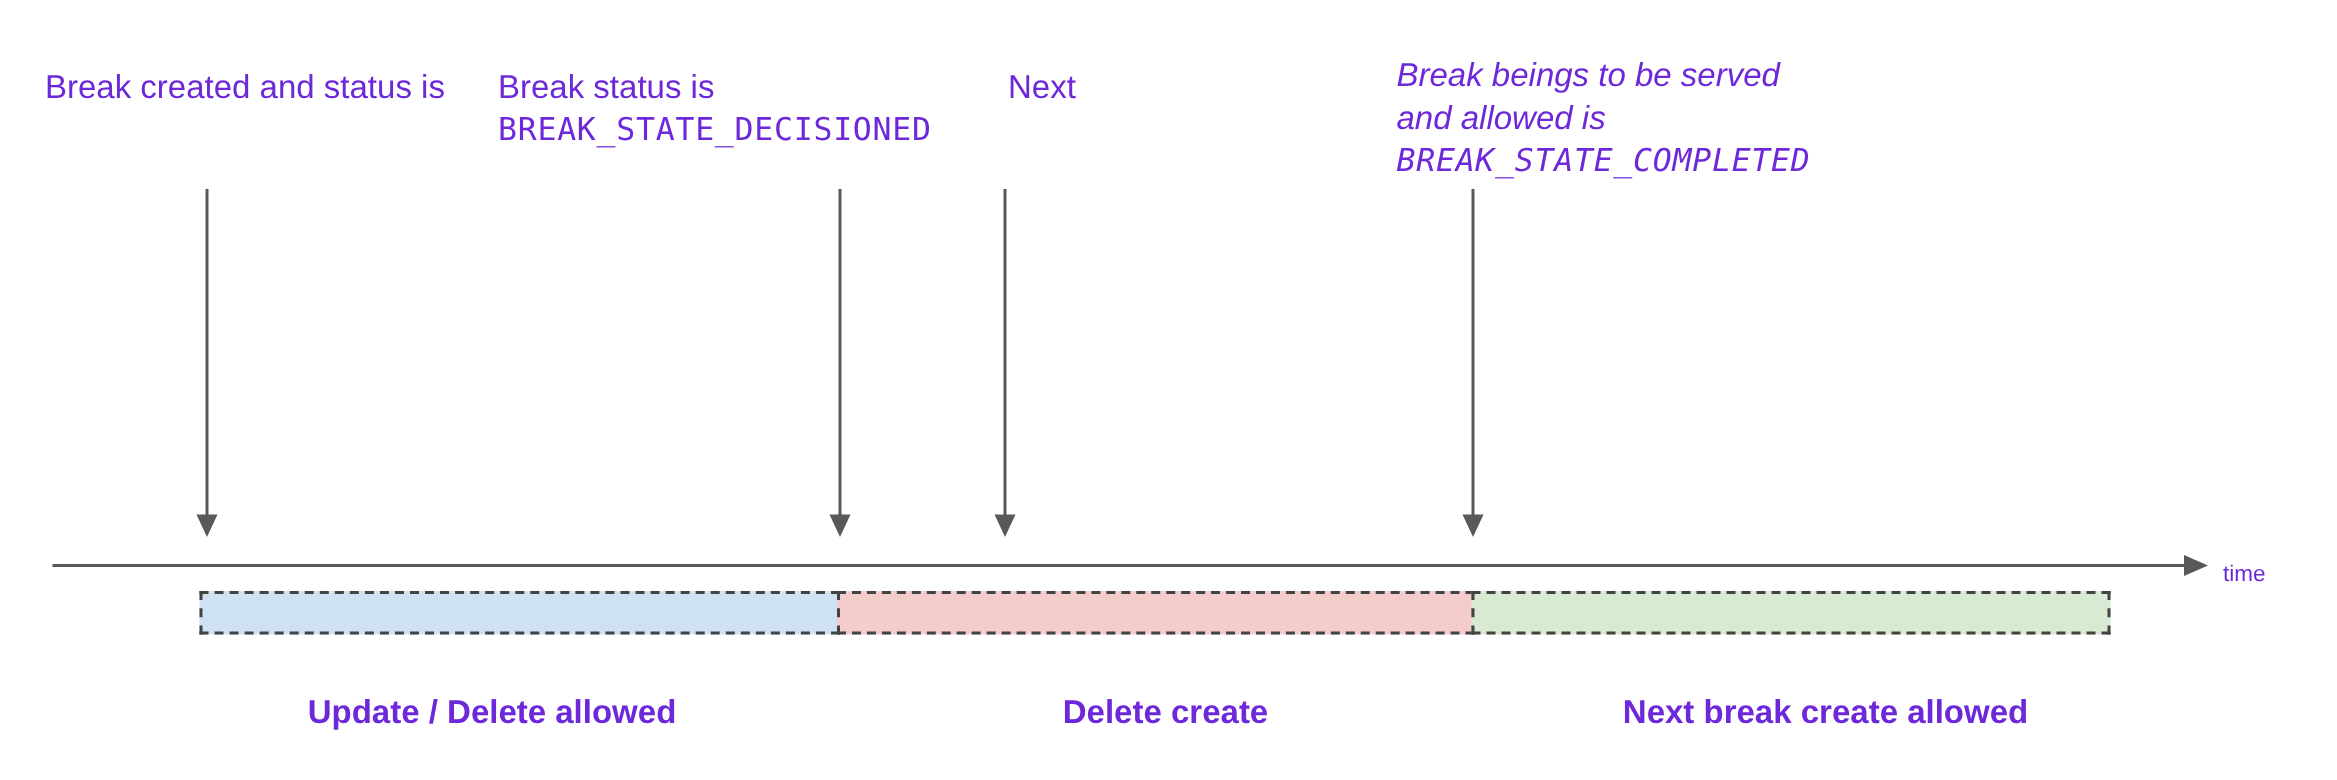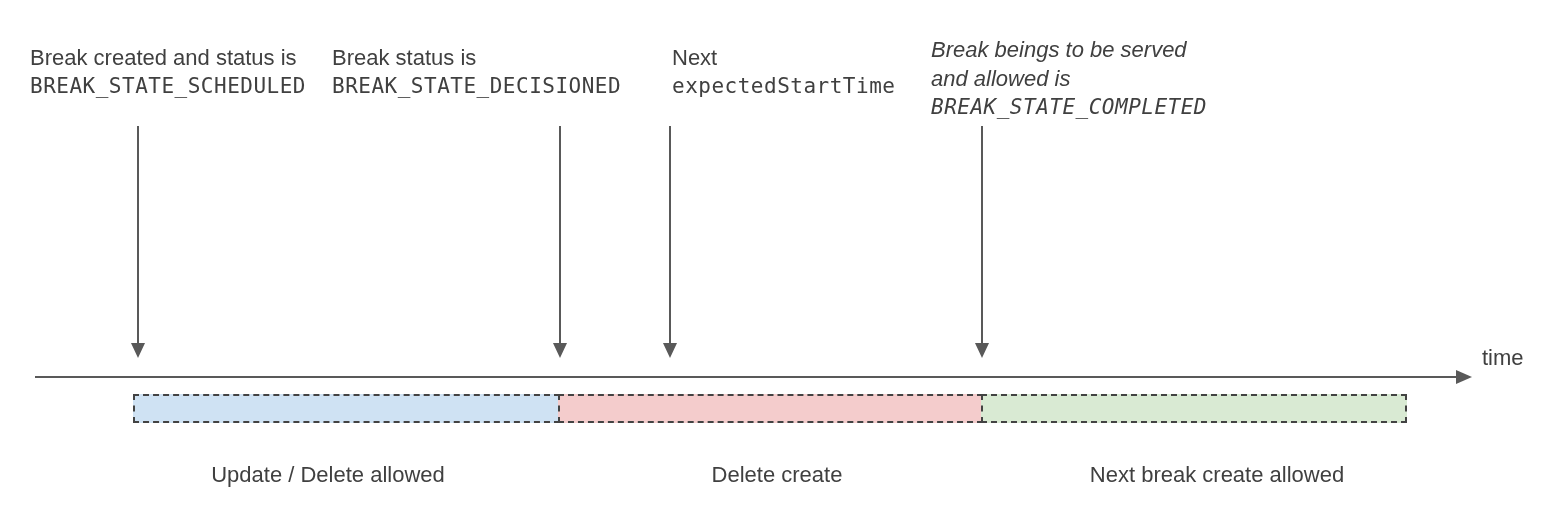--- a/index.html
+++ b/index.html
@@ -4,21 +4,21 @@
 <style>
   * { margin: 0; padding: 0; box-sizing: border-box; }
   html, body { background: #ffffff; }
   .canvas {
     position: relative;
     width: 1558px;
     height: 520px;
     background: #ffffff;
     overflow: hidden;
     font-family: "Liberation Sans", sans-serif;
-    color: #404040;
+    color: #6d28d9;
   }
   .ann { position: absolute; font-size: 22px; line-height: 29px; white-space: nowrap; }
   .ann .mono {
     font-family: "DejaVu Sans Mono", "Liberation Mono", monospace;
     font-size: 21px;
     letter-spacing: 0.5px;
   }
   .down-arrow { position: absolute; width: 16px; top: 126px; height: 232px; }
   .down-arrow .shaft {
     position: absolute; left: 7px; top: 0; width: 2px; height: 218px; background: #595959;
@@ -32,55 +32,53 @@
   .timeline-line {
     position: absolute; left: 35px; top: 376px; width: 1421px; height: 2px; background: #595959;
   }
   .timeline-head {
     position: absolute; left: 1456px; top: 370px; width: 0; height: 0;
     border-top: 7px solid transparent;
     border-bottom: 7px solid transparent;
     border-left: 16px solid #595959;
   }
   .timeline-label {
-    position: absolute; left: 1482px; top: 345px; font-size: 22px; line-height: 26px;
+    position: absolute; left: 1482px; top: 370px; font-size: 15px; line-height: 26px;
   }
   .segment {
     position: absolute; top: 394px; height: 29px;
     border: 2px dashed #434343;
   }
   .segment.blue  { left: 133px; width: 427px; background: #cfe2f3; }
   .segment.pink  { left: 558px; width: 425px; background: #f4cccc; }
   .segment.green { left: 981px; width: 426px; background: #d9ead3; }
   .segment-label {
     position: absolute; top: 461px; font-size: 22px; line-height: 28px;
-    transform: translateX(-50%); white-space: nowrap;
+    transform: translateX(-50%); white-space: nowrap; font-weight: bold;
   }
   .segment-label.l1 { left: 328px; }
   .segment-label.l2 { left: 777px; }
   .segment-label.l3 { left: 1217px; }
 </style>
 </head>
 <body>
 
 <div class="canvas">
 
   <div class="ann" style="left:30px; top:43px;">
     <div>Break created and status is</div>
-    <div class="mono">BREAK_STATE_SCHEDULED</div>
   </div>
 
   <div class="ann" style="left:332px; top:43px;">
     <div>Break status is</div>
     <div class="mono">BREAK_STATE_DECISIONED</div>
   </div>
 
   <div class="ann" style="left:672px; top:43px;">
     <div>Next</div>
-    <div class="mono">expectedStartTime</div>
   </div>
 
   <div class="ann" style="left:931px; top:35px;font-style:italic;">
     <div>Break beings to be served</div>
     <div>and allowed is</div>
     <div class="mono">BREAK_STATE_COMPLETED</div>
   </div>
 
   <div class="down-arrow" style="left:130px;">
     <div class="shaft"></div>

